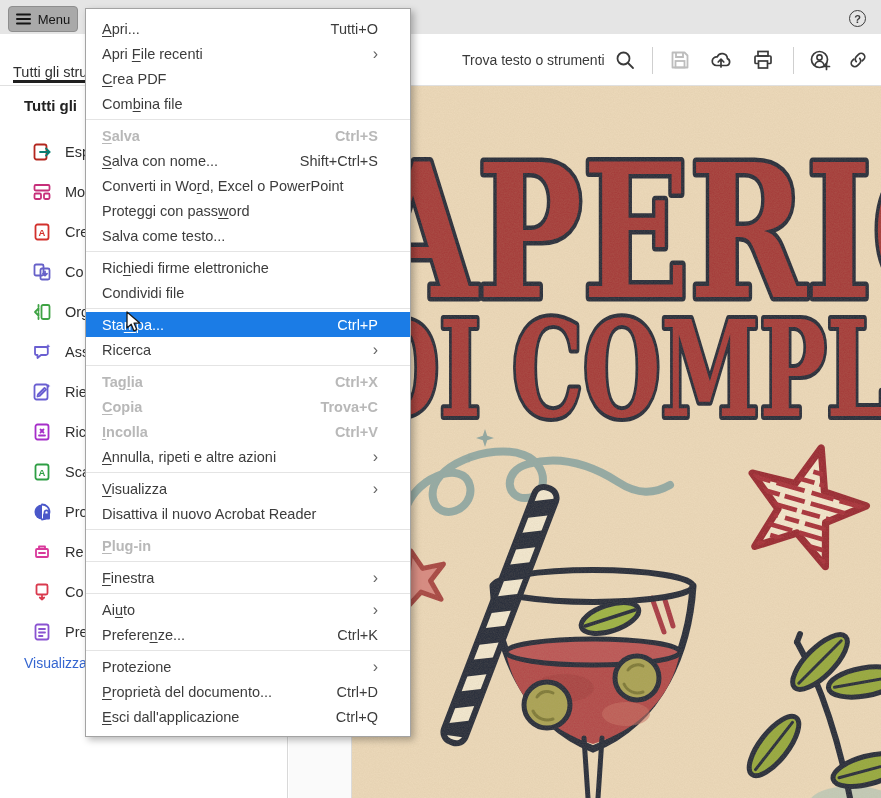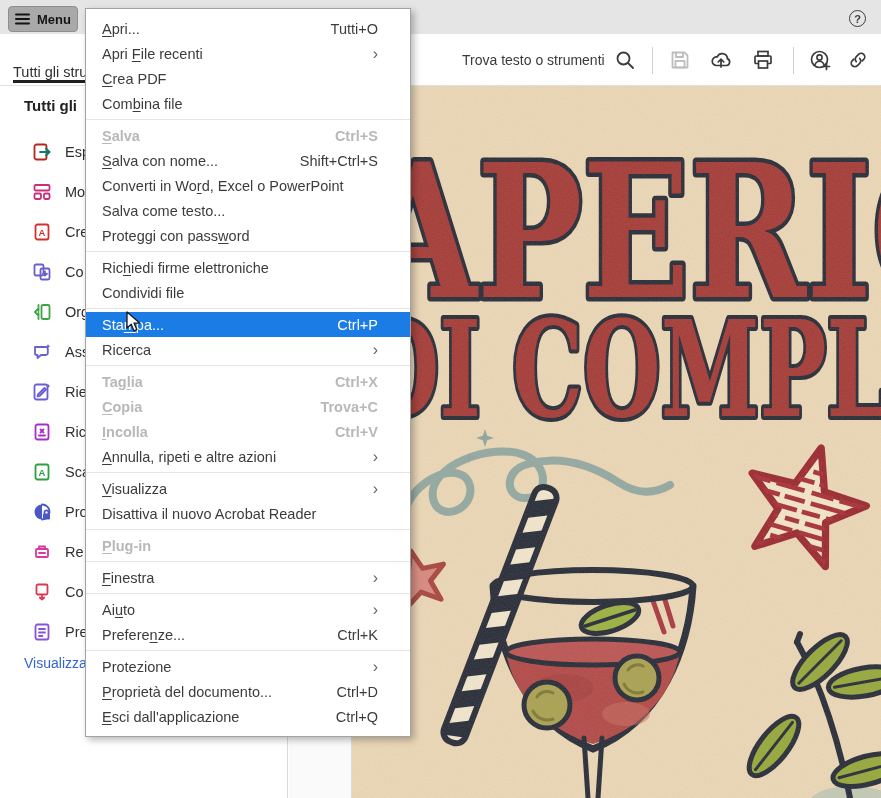--- a/index.html
+++ b/index.html
@@ -5,21 +5,21 @@
   * { margin:0; padding:0; box-sizing:border-box; }
   html,body { width:881px; height:798px; }
   body { position:relative; overflow:hidden; background:#fff;
          font-family:"Liberation Sans", sans-serif; -webkit-font-smoothing:antialiased; }
 
   
   .titlebar { position:absolute; left:0; top:0; width:881px; height:34px; background:#e5e5e5; }
   .menu-btn { position:absolute; left:8px; top:6px; width:70px; height:26px;
               background:#a9a9a9; border:1px solid #8e8e8e; border-radius:4px;
               display:flex; align-items:center; justify-content:center; gap:7px;
-              font-size:13px; font-weight:bold; color:#141414; cursor:pointer; }
+              font-size:13px; font-weight:normal; color:#141414; cursor:pointer; }
   .help-btn { position:absolute; left:849px; top:10px; width:17px; height:17px;
               border:1.5px solid #3c3c3c; border-radius:50%; color:#3c3c3c;
               font-size:11px; font-weight:bold; display:flex; align-items:center; justify-content:center; cursor:pointer; }
 
   
   .toolbar { position:absolute; left:0; top:34px; width:881px; height:52px; background:#fff;
              border-bottom:1px solid #e0e0e0; }
   .doc-tab { position:absolute; left:13px; top:12px; height:52px; line-height:52px;
              font-size:14.5px; color:#2f2f2f; white-space:nowrap; cursor:pointer; }
   .tab-underline { position:absolute; left:13px; top:46px; width:150px; height:3px; background:#1f1f1f; }
@@ -354,24 +354,24 @@
       <span class="sc">Ctrl+S</span>
     </div>
     <div class="m-item">
       <span class="lab"><u>S</u>alva con nome...</span>
       <span class="sc">Shift+Ctrl+S</span>
     </div>
     <div class="m-item">
       <span class="lab">Converti in Wo<u>r</u>d, Excel o PowerPoint</span>
     </div>
     <div class="m-item">
+      <span class="lab">Proteggi con pass<u>w</u>ord</span>
+    </div>
+    <div class="m-item">
       <span class="lab">Salva come testo...</span>
-    </div>
-    <div class="m-item">
-      <span class="lab">Proteggi con pass<u>w</u>ord</span>
     </div>
     <div class="m-sep"></div>
     <div class="m-item">
       <span class="lab">Ric<u>h</u>iedi firme elettroniche</span>
     </div>
     <div class="m-item">
       <span class="lab">Condividi file</span>
     </div>
     <div class="m-sep"></div>
     <div class="m-item hl">

